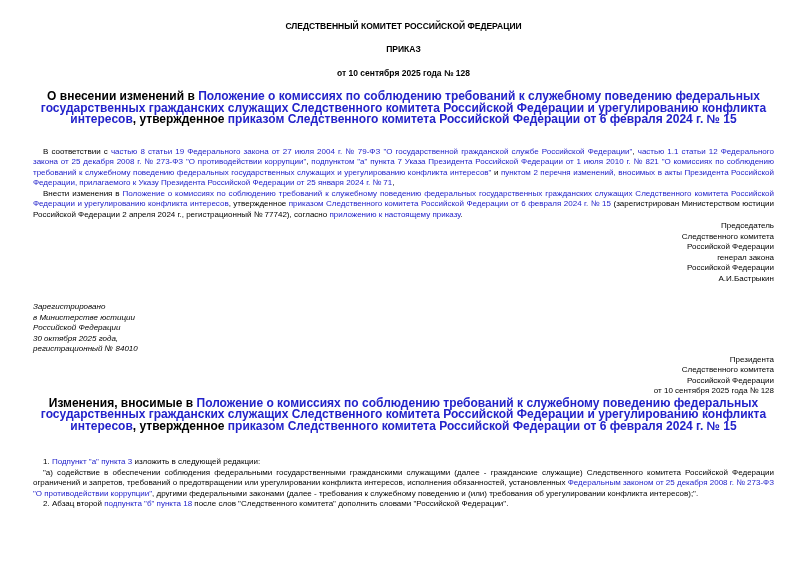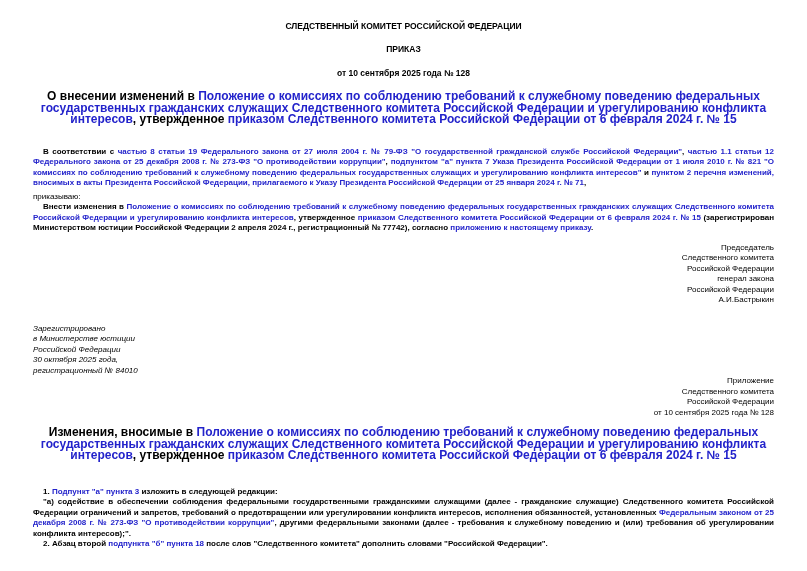--- a/index.html
+++ b/index.html
@@ -12,44 +12,43 @@
     font-family:"Liberation Sans","DejaVu Sans",sans-serif;
     font-size:8px; line-height:10.5px;
   }
   .page { padding:21px 33px 0 33px; }
   .c { text-align:center; }
   .r { text-align:right; }
   .b { font-weight:bold; }
   .hdr { font-size:8.5px; line-height:11px; }
   .title { font-size:12px; line-height:11.5px; font-weight:bold; }
   p { margin:0; }
-  .j { text-align:justify; text-align-last:left;font-weight:bold; }
+  .j { text-align:justify; text-align-last:left; }
   .ind { text-indent:10px; }
   .lnk { color:var(--link); text-decoration:none; cursor:pointer; }
   .mb12 { margin-bottom:12px; }
   .mb13 { margin-bottom:13px; }
   .mb21 { margin-bottom:21px; }
   .mb25 { margin-bottom:25px; }
-  .mt1 { margin-top:9px; }
+  .mt1 { margin-top:1px; }
   .mt2 { margin-top:18px;font-style:italic; }
   .mt3 { margin-top:3px; }
 </style>
 </head>
 <body>
 
 <div class="page">
 
   <div class="c b hdr mb12">СЛЕДСТВЕННЫЙ КОМИТЕТ РОССИЙСКОЙ ФЕДЕРАЦИИ</div>
   <div class="c b hdr mb13">ПРИКАЗ</div>
   <div class="c b hdr mb12">от 10 сентября 2025 года № 128</div>
 
   <div class="c title mb21"><span>О внесении изменений в </span><a class="lnk">Положение о комиссиях по соблюдению требований к служебному поведению федеральных государственных гражданских служащих Следственного комитета Российской Федерации и урегулированию конфликта интересов</a><span>, утвержденное </span><a class="lnk">приказом Следственного комитета Российской Федерации от 6 февраля 2024 г. № 15</a></div>
 
   <p class="j ind"><span>В соответствии с </span><a class="lnk">частью 8 статьи 19 Федерального закона от 27 июля 2004 г. № 79-ФЗ "О государственной гражданской службе Российской Федерации"</a><span>, </span><a class="lnk">частью 1.1 статьи 12 Федерального закона от 25 декабря 2008 г. № 273-ФЗ "О противодействии коррупции"</a><span>, </span><a class="lnk">подпунктом "а" пункта 7 Указа Президента Российской Федерации от 1 июля 2010 г. № 821 "О комиссиях по соблюдению требований к служебному поведению федеральных государственных служащих и урегулированию конфликта интересов"</a><span> и </span><a class="lnk">пунктом 2 перечня изменений, вносимых в акты Президента Российской Федерации, прилагаемого к Указу Президента Российской Федерации от 25 января 2024 г. № 71</a><span>,</span></p>
-  <p class="mt3">приказываю:</p>
 
   <p class="j ind"><span>Внести изменения в </span><a class="lnk">Положение о комиссиях по соблюдению требований к служебному поведению федеральных государственных гражданских служащих Следственного комитета Российской Федерации и урегулированию конфликта интересов</a><span>, утвержденное </span><a class="lnk">приказом Следственного комитета Российской Федерации от 6 февраля 2024 г. № 15</a><span> (зарегистрирован Министерством юстиции Российской Федерации 2 апреля 2024 г., регистрационный № 77742), согласно </span><a class="lnk">приложению к настоящему приказу</a><span>.</span></p>
 
   <div class="r mt1">
     <div>Председатель</div>
     <div>Следственного комитета</div>
     <div>Российской Федерации</div>
     <div>генерал закона</div>
     <div>Российской Федерации</div>
     <div>А.И.Бастрыкин</div>
@@ -57,21 +56,21 @@
 
   <div class="mt2">
     <div>Зарегистрировано</div>
     <div>в Министерстве юстиции</div>
     <div>Российской Федерации</div>
     <div>30 октября 2025 года,</div>
     <div>регистрационный № 84010</div>
   </div>
 
   <div class="r">
-    <div>Приложение</div>
+    <div>Президента</div>
     <div>Следственного комитета</div>
     <div>Российской Федерации</div>
     <div>от 10 сентября 2025 года № 128</div>
   </div>
 
   <div class="c title mt1 mb25"><span>Изменения, вносимые в </span><a class="lnk">Положение о комиссиях по соблюдению требований к служебному поведению федеральных государственных гражданских служащих Следственного комитета Российской Федерации и урегулированию конфликта интересов</a><span>, утвержденное </span><a class="lnk">приказом Следственного комитета Российской Федерации от 6 февраля 2024 г. № 15</a></div>
 
   <div>
     <p class="j ind"><span>1. </span><a class="lnk">Подпункт "а" пункта 3</a><span> изложить в следующей редакции:</span></p>
     <p class="j ind"><span>"а) содействие в обеспечении соблюдения федеральными государственными гражданскими служащими (далее - гражданские служащие) Следственного комитета Российской Федерации ограничений и запретов, требований о предотвращении или урегулировании конфликта интересов, исполнения обязанностей, установленных </span><a class="lnk">Федеральным законом от 25 декабря 2008 г. № 273-ФЗ "О противодействии коррупции"</a><span>, другими федеральными законами (далее - требования к служебному поведению и (или) требования об урегулировании конфликта интересов);".</span></p>

